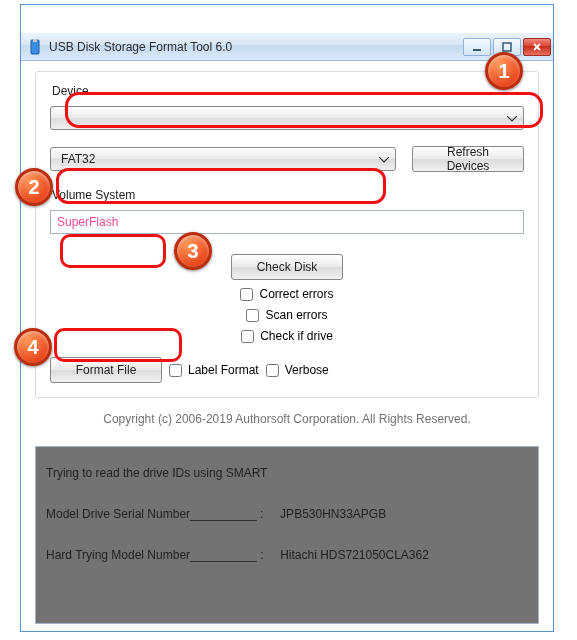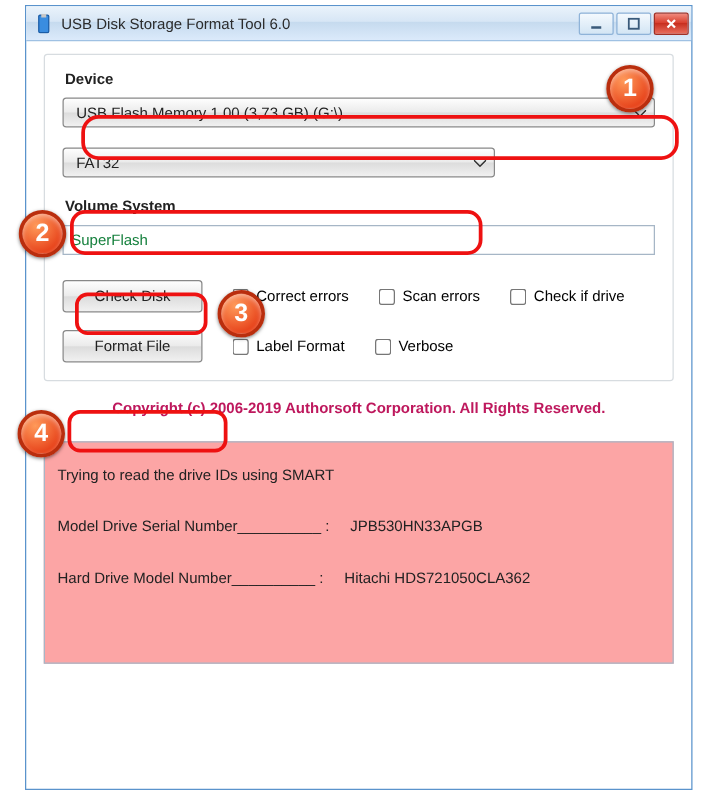--- a/index.html
+++ b/index.html
@@ -18,20 +18,21 @@
   border: 1px solid #5a93cc;
   background: #fff;
 }
 .titlebar {
   height: 28px;
   background: linear-gradient(#eaf3fb, #d7e6f5 45%, #c5daee 46%, #dbeafb);
   border-bottom: 1px solid #9fc1e3;
   display: flex;
   align-items: center;
   padding: 0 2px 0 6px;
+  margin-top: 28px;
 }
 .titlebar .app-icon {
   width: 16px; height: 16px;
   margin-right: 6px;
 }
 .titlebar .title-text {
   flex: 1;
   color: #2b2b2b;
 }
 .win-btns { display: flex; gap: 2px; }
@@ -51,76 +52,75 @@
 
 .content {
   padding: 10px 14px 8px 14px;
 }
 .groupbox {
   border: 1px solid #d7dce0;
   border-radius: 3px;
   padding: 10px 14px 14px 14px;
   background: #fff;
 }
-.lbl { display: block; margin: 2px 0 8px 2px; color: #222; font-weight: bold; }
+.lbl { display: block; margin: 2px 0 8px 2px; color: #222; }
 .dropdown {
   width: 100%;
   height: 24px;
   background: linear-gradient(#fefefe, #ebebeb 48%, #dcdcdc 52%, #f1f1f1);
   border: 1px solid #888;
   border-radius: 3px;
   display: flex;
   align-items: center;
   padding: 0 22px 0 10px;
   position: relative;
   color: #222;
 }
 .dropdown .chev {
   position: absolute; right: 6px; top: 50%; transform: translateY(-50%);
 }
-.row { display: flex; align-items: center; gap: 24px; }
+.row { display: flex; align-items: center; gap: 7px; }
 .fs-dd { width: 346px; }
 .btn {
   height: 26px;
   background: linear-gradient(#fefefe, #ebebeb 48%, #dcdcdc 52%, #f1f1f1);
   border: 1px solid #888;
   border-radius: 3px;
   padding: 0 14px;
   font: inherit;
   display: inline-flex;
   align-items: center;
   justify-content: center;
   color: #222;
 }
 .btn.wide { width: 112px; }
 .textfield {
   width: 100%;
   height: 24px;
   border: 1px solid #a6b6c6;
   padding: 0 6px;
   font: inherit;
-  color: #15803d;
+  color: #ec4899;
   background: #fff;
 }
 .checkline {
   display: flex; align-items: center; gap: 6px;
 }
 .checkline input { width: 13px; height: 13px; }
 .spacer { flex: 1; }
 .copyright {
   text-align: center;
   margin: 14px 0 12px;
-  color: #be185d;
-  font-weight: bold;
+  color: #737373;
 }
 .logarea {
   margin: 0 14px 14px 14px;
   height: 178px;
   border: 1px solid #a6b6c6;
-  background: #fca5a5;
+  background: #737373;
   padding: 18px 10px;
   color: #222;
   font-size: 12px;
   line-height: 1.4;
 }
 .logarea p { margin-bottom: 24px; white-space: pre; }
 
 
 .ring {
   position: absolute;
@@ -182,42 +182,42 @@
           </svg>
         </div>
     </div>
   </div>
 
   <div class="content">
     <div class="groupbox">
 
       <span class="lbl">Device</span>
       <div class="dropdown" style="margin-bottom:16px;">
-        <span>USB Flash Memory  1.00 (3,73 GB) (G:\)</span>
         <span class="chev"><svg width="10" height="6">
               <path d="M0 0 L5 5 L10 0" fill="none" stroke="#333" stroke-width="1.2"></path>
             </svg></span>
       </div>
 
       <div class="row" style="margin-bottom:16px;">
         <div class="dropdown fs-dd">
           <span>FAT32</span>
           <span class="chev"><svg width="10" height="6">
                 <path d="M0 0 L5 5 L10 0" fill="none" stroke="#333" stroke-width="1.2"></path>
               </svg></span>
         </div>
         <div class="spacer"></div>
+        <button class="btn wide">Refresh Devices</button>
       </div>
 
       <span class="lbl">Volume System</span>
       <div style="position:relative; margin-bottom:20px;">
         <input class="textfield" type="text" value="SuperFlash" style="">
       </div>
 
-      <div class="row" style="margin-bottom:14px;">
+      <div class="row" style="margin-bottom:14px;flex-direction:column;">
         <button class="btn wide">Check Disk</button>
         <label class="checkline">
             <input type="checkbox" style="">
             <span>Correct errors</span>
           </label>
         <label class="checkline">
             <input type="checkbox" style="">
             <span>Scan errors</span>
           </label>
         <label class="checkline">
@@ -240,21 +240,21 @@
       </div>
 
     </div>
 
     <div class="copyright">Copyright (c) 2006-2019 Authorsoft Corporation. All Rights Reserved.</div>
   </div>
 
   <div class="logarea">
     <p>Trying to read the drive IDs using SMART</p>
     <p>Model Drive Serial Number__________ :     JPB530HN33APGB</p>
-    <p>Hard Drive Model Number__________ :     Hitachi HDS721050CLA362</p>
+    <p>Hard Trying Model Number__________ :     Hitachi HDS721050CLA362</p>
   </div>
 
 </div>
 
 <div class="ring r1"></div>
 <div class="ring r2"></div>
 <div class="ring r3"></div>
 <div class="ring r4"></div>
 <div class="badge b1">1</div>
 <div class="badge b2">2</div>

